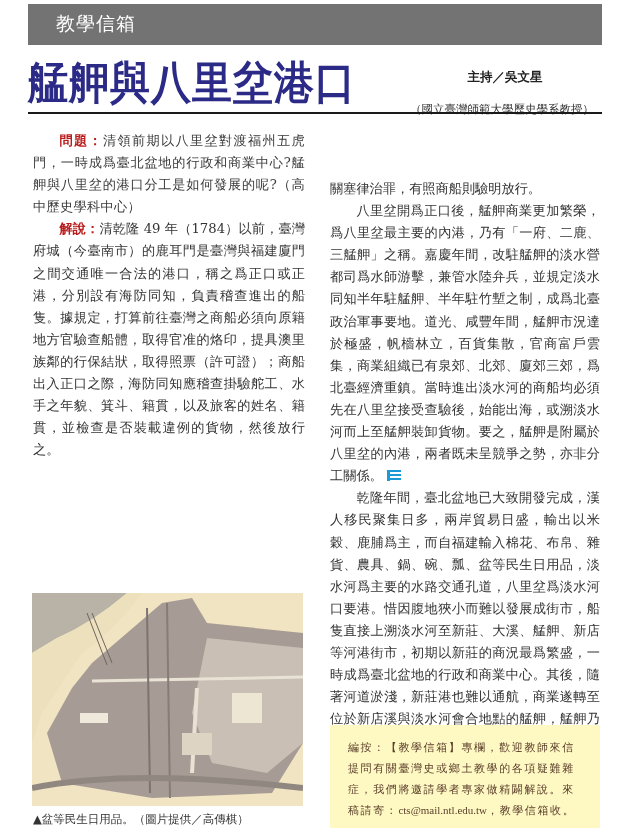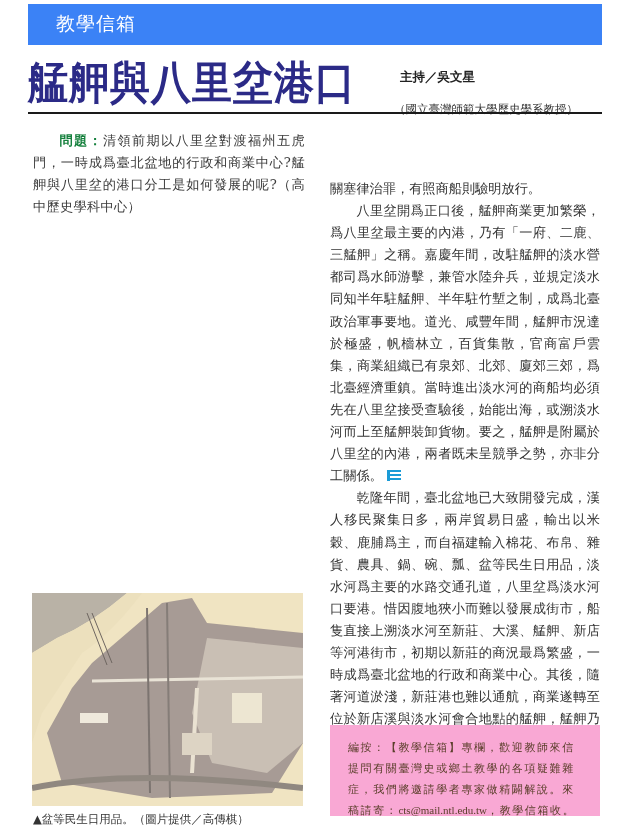--- a/index.html
+++ b/index.html
@@ -1,43 +1,43 @@
 <!DOCTYPE html>
 <html><head>
   <meta charset="utf-8">
   <style>
     html, body { margin:0; padding:0; background:#ffffff; }
     body { width:625px; height:837px; position:relative; overflow:hidden;
            font-family:"DejaVu Serif", "Liberation Serif", serif; color:#2a2a2a; }
     .header-band { position:absolute; left:28px; top:4px; width:574px; height:41px;
-                   background:#3b82f6; }
+                   background:#737373; }
     .header-band span { position:absolute; left:28px; top:7px; font-family:"DejaVu Sans", sans-serif;
                         font-size:19px; color:#ffffff; letter-spacing:1px; }
     .title { position:absolute; left:28px; top:52px; font-family:"DejaVu Sans", sans-serif;
              font-weight:bold; font-size:40px; color:#2b2a87; letter-spacing:1px;
              transform:scaleY(1.12); transform-origin:left top; }
-    .byline { position:absolute; left:400px; top:66px; font-family:"DejaVu Sans", sans-serif; }
+    .byline { position:absolute; left:416px; top:66px; font-family:"DejaVu Sans", sans-serif;text-align:center; }
     .byline .host { font-size:12.5px; font-weight:bold; color:#222; }
     .byline .aff { font-size:11.5px; color:#333; margin-top:16px; display:block; margin-left:-6px; }
     .rule { position:absolute; left:28px; top:112px; width:574px; height:2px; background:#1a1a1a; }
     .col { position:absolute; font-size:13.2px; line-height:22.1px; text-align:justify; color:#333; }
     .col.left { left:33px; top:130px; width:272px; }
     .col.right { left:330px; top:130px; width:270px;margin-top:48px; }
     .col p { margin:0; text-indent:2em; }
     .col p.noindent { text-indent:0; }
     .q { font-family:"DejaVu Serif", serif; color:#3a3a3a; letter-spacing:0.3px; }
-    .lbl { font-weight:bold; font-family:"DejaVu Sans", sans-serif; color:#15803d; }
+    .lbl { font-weight:bold; font-family:"DejaVu Sans", sans-serif; color:#b91c1c; }
     .end-mark { display:inline-block; width:11px; height:11px; margin-left:4px; vertical-align:-1px;
                 background:repeating-linear-gradient(#1a9bd7 0 2px, transparent 2px 4px);
                 border-left:3px solid #1a9bd7; }
     .map { position:absolute; left:32px; top:593px; width:271px; height:213px; overflow:hidden;
            background:#efe3c4; }
     .caption { position:absolute; left:33px; top:812px; font-family:"DejaVu Sans", sans-serif;
                font-size:11.5px; color:#333; }
-    .note { position:absolute; left:330px; top:725px; width:270px; height:91px; background:#f9a8d4;
+    .note { position:absolute; left:330px; top:725px; width:270px; height:103px; background:#fef9c3;
             box-sizing:border-box; padding:12px 14px 0 18px; font-size:11px; line-height:21px;
             color:#5a3e2a; letter-spacing:1.6px; }
     .note .email { font-family:"Liberation Serif", serif; letter-spacing:0; }
   </style>
 </head>
 <body>
 
 <div class="header-band">
   <span>教學信箱</span>
 </div>
@@ -46,20 +46,21 @@
 
 <div class="byline">
   <span class="host">主持／吳文星</span>
   <span class="aff">（國立臺灣師範大學歷史學系教授）</span>
 </div>
 
 <div class="rule"></div>
 
 <div class="col left">
   <p class="q"><span class="lbl">問題：</span><span>清領前期以八里坌對渡福州五虎門，一時成爲臺北盆地的行政和商業中心?艋舺與八里坌的港口分工是如何發展的呢?（高中歷史學科中心）</span></p>
+  <p><span class="lbl">解說：</span><span>清乾隆 49 年（1784）以前，臺灣府城（今臺南市）的鹿耳門是臺灣與福建廈門之間交通唯一合法的港口，稱之爲正口或正港，分別設有海防同知，負責稽查進出的船隻。據規定，打算前往臺灣之商船必須向原籍地方官驗查船體，取得官准的烙印，提具澳里族鄰的行保結狀，取得照票（許可證）；商船出入正口之際，海防同知應稽查掛驗舵工、水手之年貌、箕斗、籍貫，以及旅客的姓名、籍貫，並檢查是否裝載違例的貨物，然後放行之。</span></p>
 </div>
 
 <div class="map">
   <svg width="271" height="213" viewBox="0 0 271 213" xmlns="http://www.w3.org/2000/svg">
     <rect width="271" height="213" fill="#f0e4c2"></rect>
     <path d="M0 0 L95 0 Q60 30 25 45 L0 60 Z" fill="#b9b2a6"></path>
     <path d="M0 60 L25 45 Q60 30 95 0 L110 0 Q80 40 50 60 Q30 90 10 120 L0 150 Z" fill="#ece0bd"></path>
     <path d="M60 70 L130 10 L160 5 L175 30 L271 40 L271 150 L240 200 L120 205 L30 190 L15 140 L40 95 Z" fill="#a79b95"></path>
     <path d="M175 45 L271 55 L271 150 L235 180 L180 170 L160 120 Z" fill="#c9bfb4"></path>
     <path d="M60 88 L271 84" stroke="#e9e3d6" stroke-width="3"></path>

